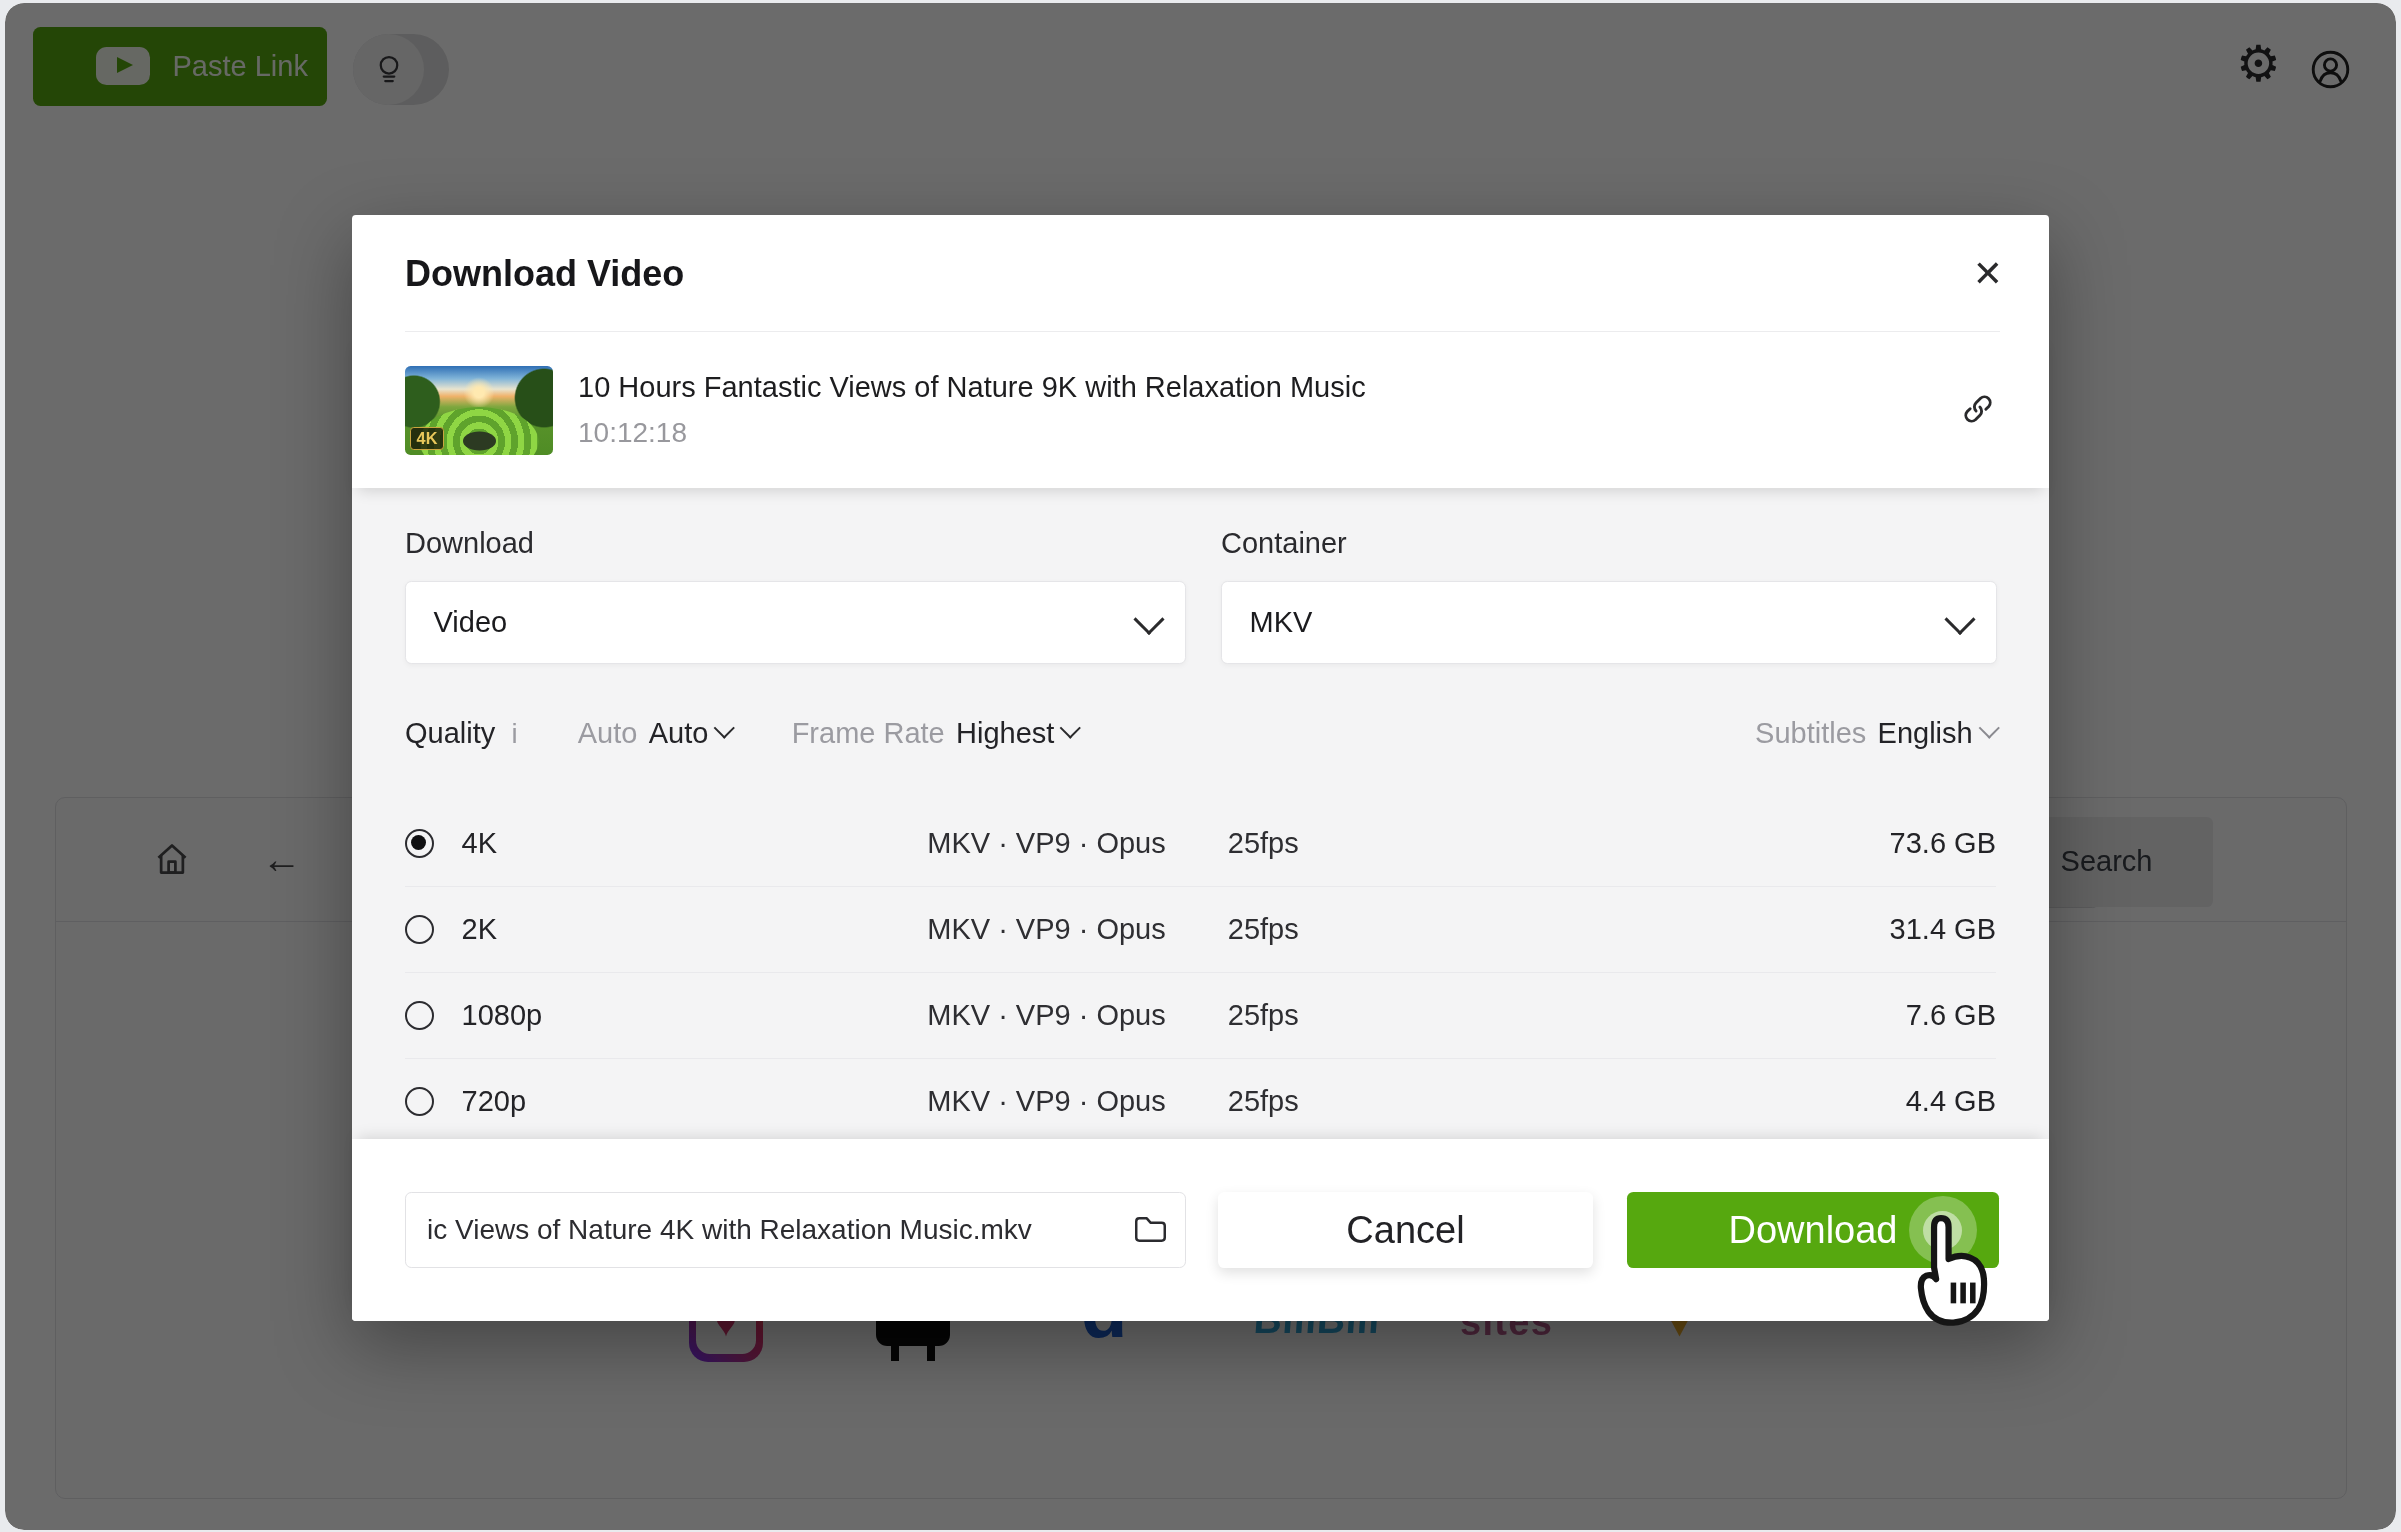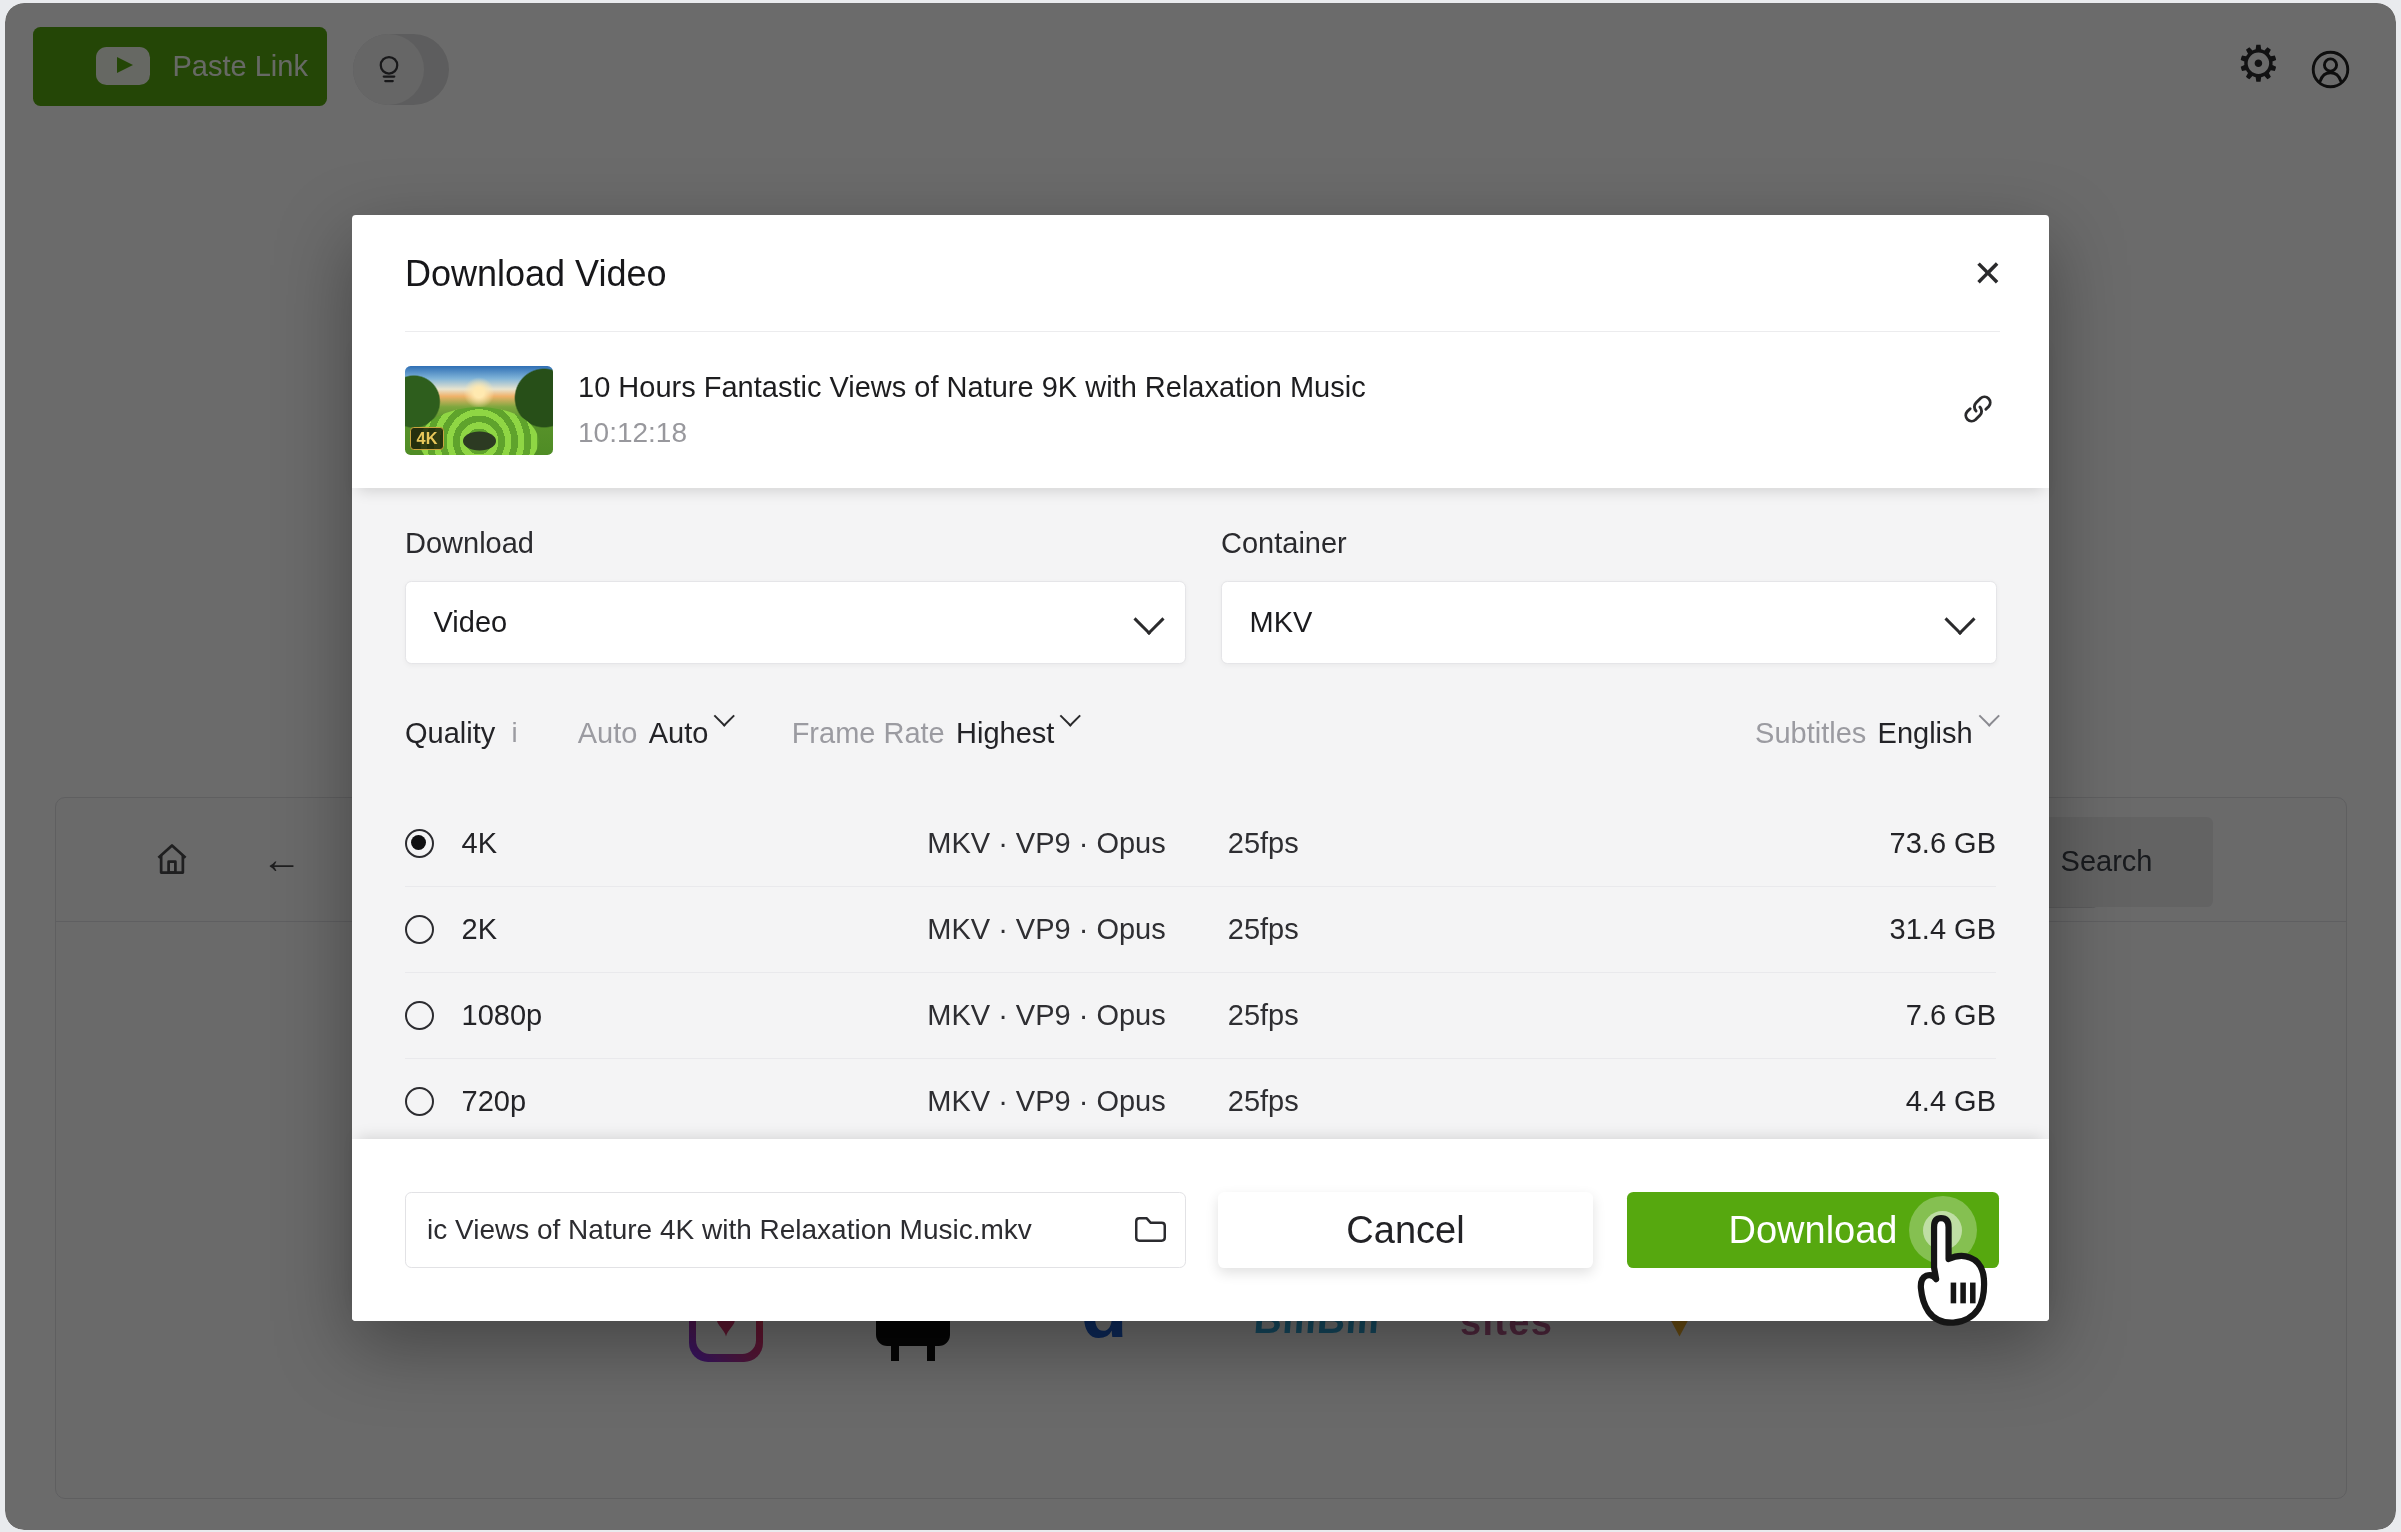--- a/index.html
+++ b/index.html
@@ -57,21 +57,21 @@
          -webkit-clip-path:polygon(0 0,100% 0,50% 100%);clip-path:polygon(0 0,100% 0,50% 100%);}
 
   .overlay{position:absolute;inset:0;background:rgba(0,0,0,0.58);border-radius:19px;z-index:5;}
 
   
   .modal{position:absolute;left:352px;top:215px;width:1697px;height:1106px;background:#ffffff;
          border-radius:3.8px;z-index:10;box-shadow:0 25px 75px rgba(0,0,0,0.35);
          display:flex;flex-direction:column;}
   .m-header{height:117px;position:relative;flex:none;}
   .m-title{position:absolute;left:53px;top:50%;transform:translateY(-50%);
-           font-size:36px;color:#17171a;font-weight:400;}
+           font-size:36px;color:#17171a;font-weight:700;}
   .m-close{position:absolute;right:46px;top:50%;transform:translateY(-50%);
            font-size:36px;color:#2a2a2c;font-weight:300;cursor:default;}
   .m-hdiv{position:absolute;left:53px;right:49px;bottom:0;border-bottom:1.3px solid #ececee;}
 
   .m-video{height:156px;flex:none;display:flex;align-items:center;padding:0 53px;position:relative;
            background:#fff;box-shadow:0 8.8px 13.8px -6.3px rgba(0,0,0,0.14);z-index:2;}
   .thumb{width:148px;height:89px;border-radius:5.6px;position:relative;overflow:hidden;flex:none;
          background:
           radial-gradient(circle at 50% 30%, #ffe9b0 0 5%, rgba(255,233,176,0) 16%),
           radial-gradient(circle at 6% 40%, #2e5e1d 0 17%, rgba(0,0,0,0) 18%),
@@ -99,21 +99,21 @@
   .sel-row{display:flex;margin-top:21px;}
   .select{height:83px;background:#fff;border:1.3px solid #e5e5e8;border-radius:6.3px;
           box-sizing:border-box;display:flex;align-items:center;padding:0 25px 0 27.5px;
           box-shadow:0 1.9px 5px rgba(0,0,0,0.04);}
   .select .sval{font-size:29px;color:#1b1b1e;}
   .chev{width:19px;height:19px;border-right:3.1px solid #2a2a2c;border-bottom:3.1px solid #2a2a2c;
         transform:rotate(45deg) translate(-2.5px,-2.5px);margin-left:auto;flex:none;}
   .chev.sm{width:12.5px;height:12.5px;border-width:2.5px;margin-left:8.8px;margin-top:-5px;}
   .chev.gray{border-color:#8a8a90;}
 
-  .q-row{display:flex;align-items:flex-start;margin-top:53px;}
+  .q-row{display:flex;align-items:center;margin-top:53px;}
   .q-title{font-size:29px;color:#232327;font-weight:500;}
   .q-info{font-size:27.5px;color:#9b9ba1;margin-left:16.3px;}
   .q-dim{font-size:29px;color:#9b9ba1;}
   .q-val{font-size:29px;color:#232327;margin-left:11.3px;}
   .ml96{margin-left:60px;}
   .spacer{flex:1;}
 
   .qlist{margin-top:51px;}
   .qrow{height:85px;display:flex;align-items:center;}
   .qrow + .qrow{border-top:1.3px solid #e9e9ec;align-items:center;}

